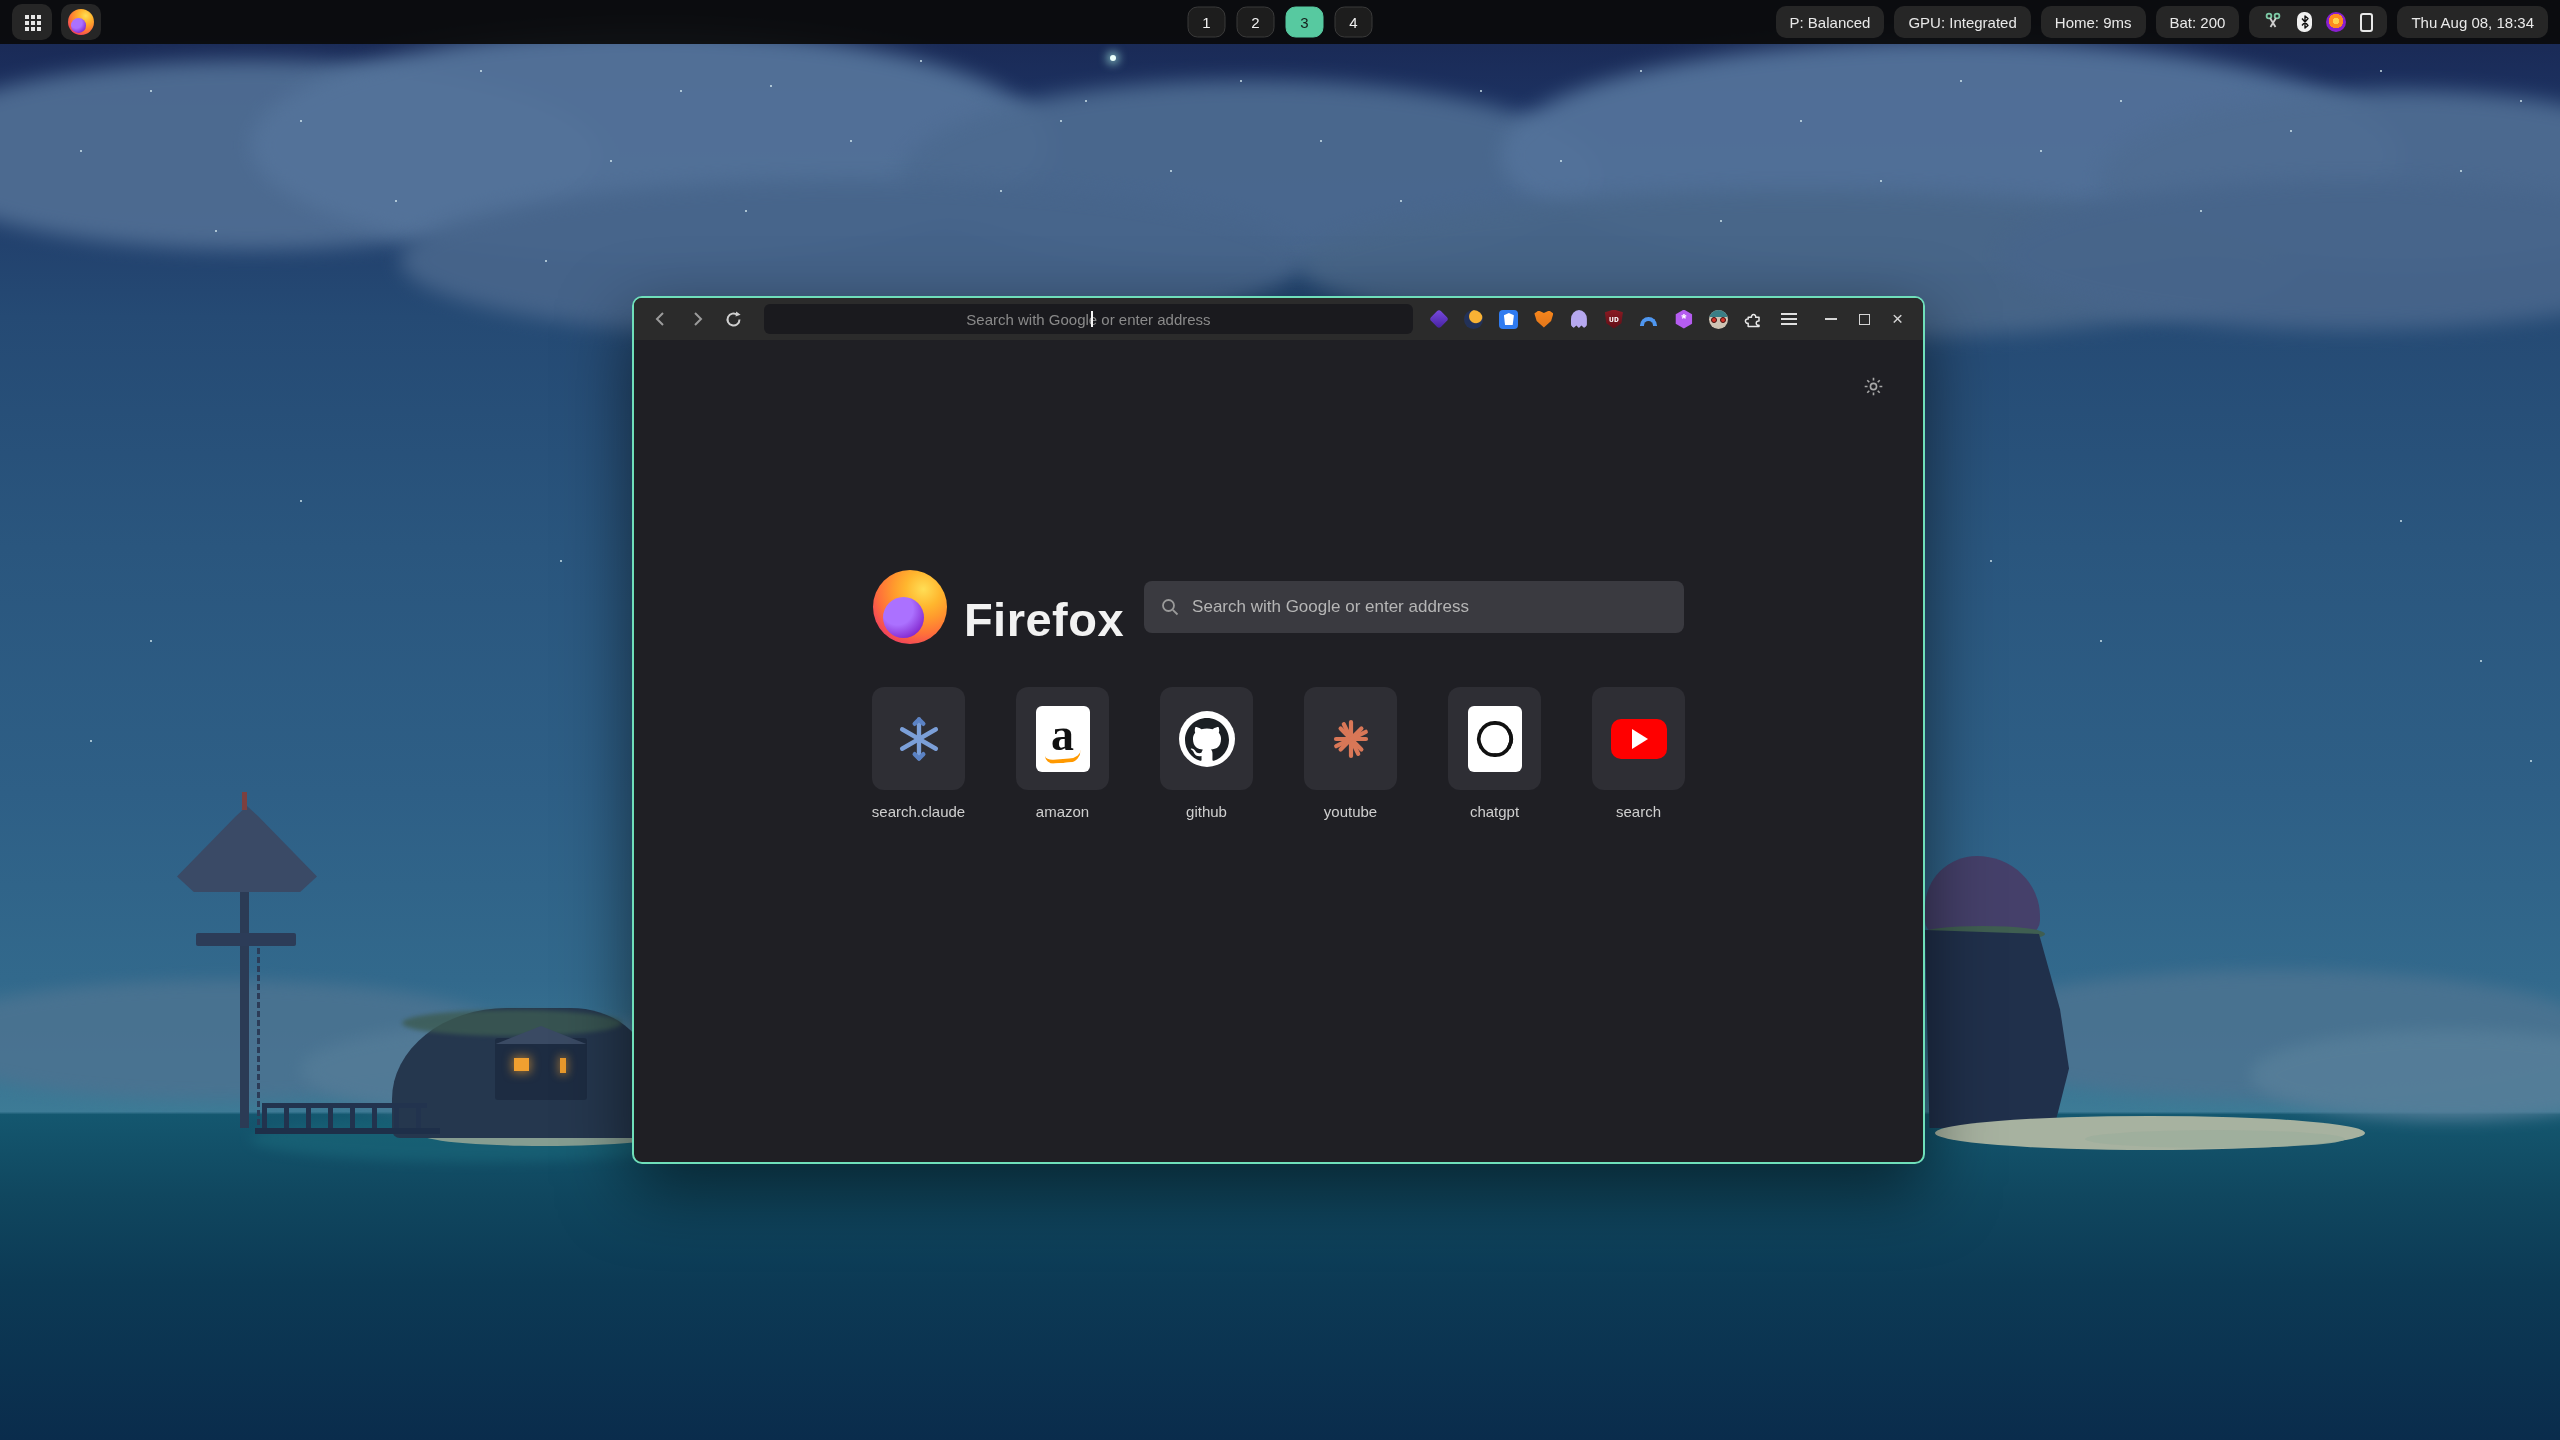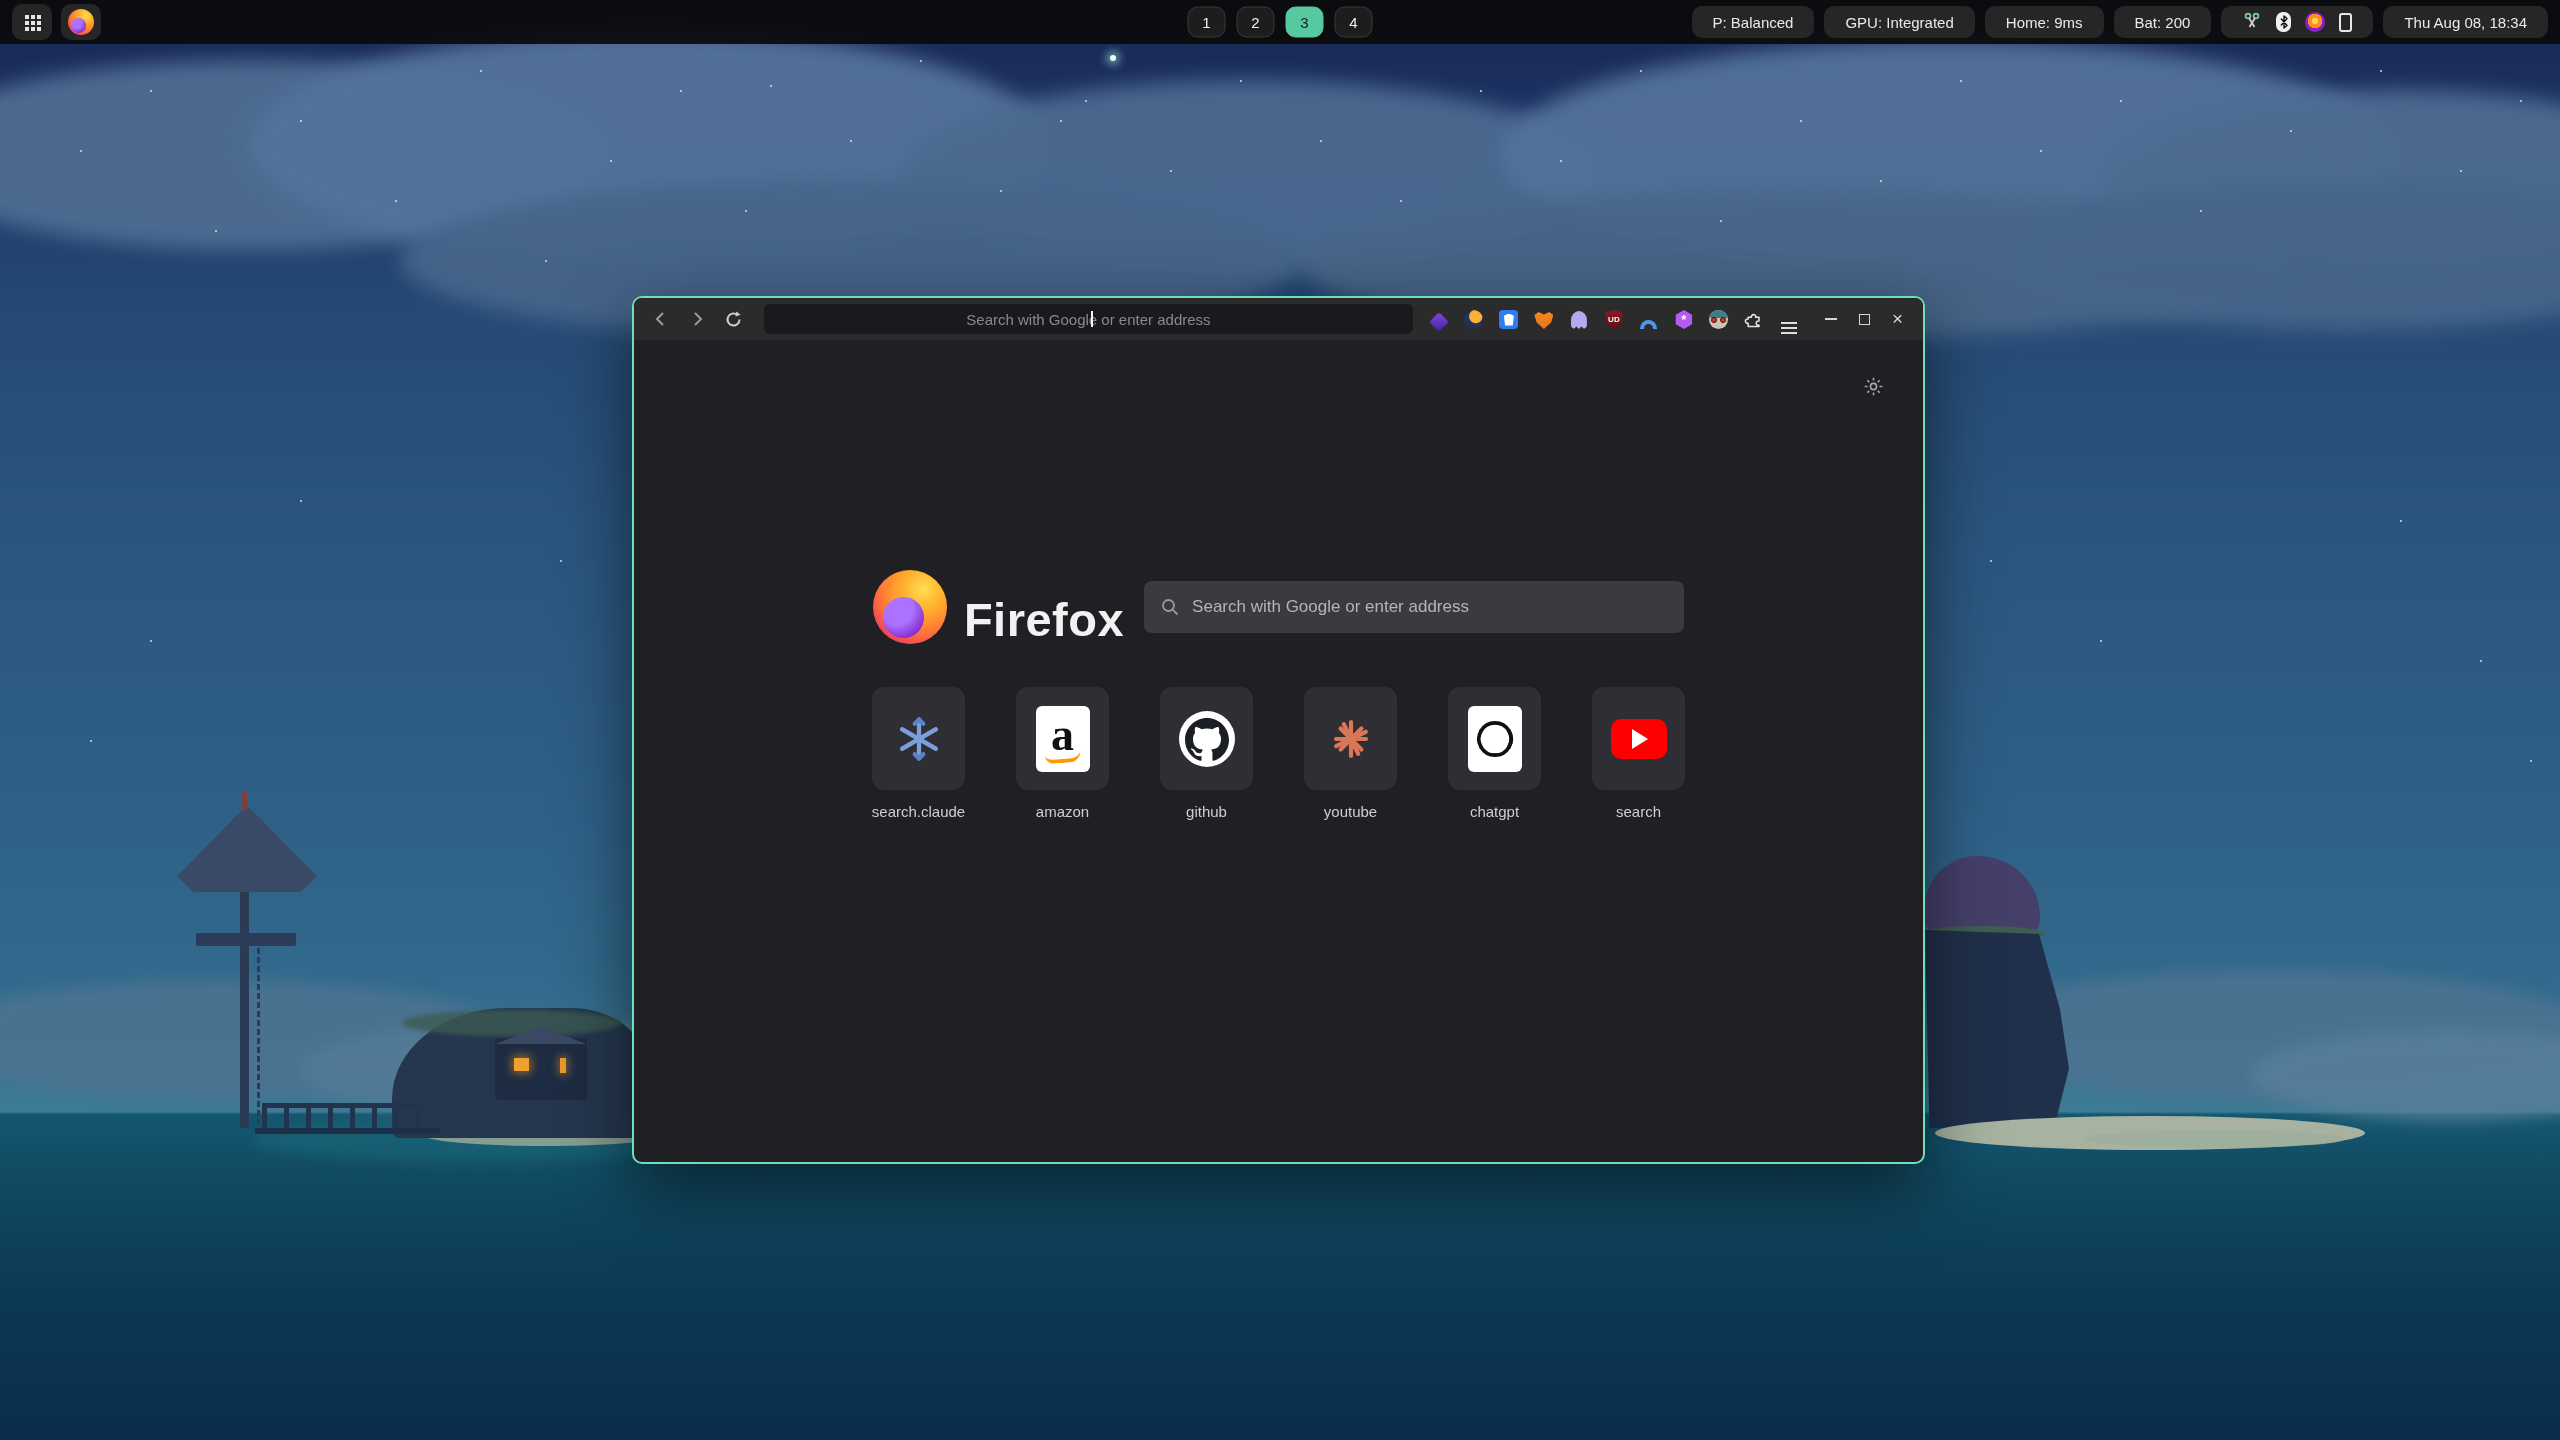--- a/index.html
+++ b/index.html
@@ -67,40 +67,40 @@
   .grid-glyph { width:4px; height:4px; background:#e6e6e6;
     box-shadow:6px 0 #e6e6e6,12px 0 #e6e6e6,0 6px #e6e6e6,6px 6px #e6e6e6,12px 6px #e6e6e6,
     0 12px #e6e6e6,6px 12px #e6e6e6,12px 12px #e6e6e6; margin:-10px 0 0 -10px; }
   .tb-center { position:absolute; left:50%; top:50%; transform:translate(-50%,-50%);
     display:flex; gap:11px; }
   .ws { width:38px; height:31px; border-radius:10px; background:#1d1d1d; border:1px solid #3a3a3a;
     color:#f0f0f0; display:flex; align-items:center; justify-content:center; font-size:15px; }
   .ws.active { background:#57c9a0; border-color:#57c9a0; color:#15201c; }
   .tb-right { margin-left:auto; display:flex; gap:10px; align-items:center; }
   .pill { height:32px; background:#262626; border-radius:10px; display:flex; align-items:center;
-    padding:0 21px; white-space:nowrap; }
+    padding:0 14px; white-space:nowrap; }
   .iconpill { gap:14px; }
   .bt-badge { width:15px; height:20px; background:#f0f0f0; border-radius:7px; display:flex;
     align-items:center; justify-content:center; }
   .flame-circ { width:20px; height:20px; border-radius:50%;
     background:radial-gradient(circle at 50% 45%,#ffd34d 0 22%,#ff8c1f 23% 48%,#8a1fd0 50% 100%); }
   .phone-glyph { width:13px; height:19px; border:2px solid #e8e8e8; border-radius:3px; }
 
   
   #window { position:absolute; left:632px; top:296px; width:1293px; height:868px;
     border:2px solid #6fdfba; border-radius:10px; overflow:hidden; background:#1f1f24;
     box-shadow:0 24px 70px rgba(0,0,0,.55); }
   #toolbar { height:42px; background:#2b2b2b; display:flex; align-items:center; padding:0 12px; gap:6px; }
   .navbtn { width:30px; height:30px; display:flex; align-items:center; justify-content:center; border-radius:6px; }
   #urlbar { flex:1; height:30px; background:#1a1a1e; border-radius:6px; margin:0 10px; position:relative;
     display:flex; align-items:center; justify-content:center; }
   #urlbar .ph { color:#8a8a8a; font-size:15px; }
   #caret { position:absolute; left:calc(50% + 3px); top:7px; width:2px; height:16px; background:#f5f5f5; }
   #extbar { display:flex; align-items:center; gap:15px; margin-right:6px; }
-  .ext { width:20px; height:20px; display:flex; align-items:flex-end; justify-content:center; position:relative;}
+  .ext { width:20px; height:20px; display:flex; align-items:center; justify-content:center; position:relative;font-family:Liberation Mono, monospace;}
   .diamond { width:14px; height:14px; transform:rotate(45deg); border-radius:3px;
     background:linear-gradient(135deg,#7a4ce0,#45219f); }
   .swirl { width:19px; height:19px; border-radius:50%;
     background:radial-gradient(circle at 62% 34%,#f9b234 0 36%,#223158 42%); }
   .bshield { width:19px; height:19px; border-radius:4px; background:#2f7bf0; display:flex;
     align-items:center; justify-content:center; }
   .bshield i { width:10px; height:12px; background:#fff; display:block;
     clip-path:polygon(50% 0,100% 18%,88% 100%,12% 100%,0 18%); }
   .fox { width:19px; height:17px; background:linear-gradient(180deg,#f6851b,#e2761b);
     clip-path:polygon(0 18%,22% 0,50% 14%,78% 0,100% 18%,88% 62%,50% 100%,12% 62%); }

